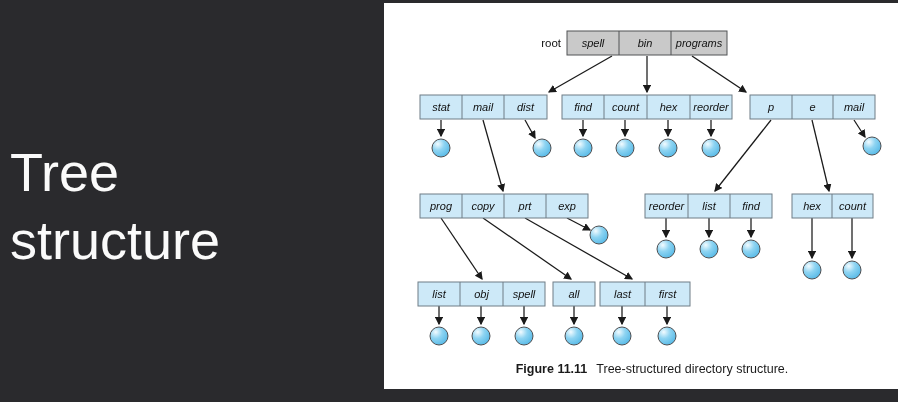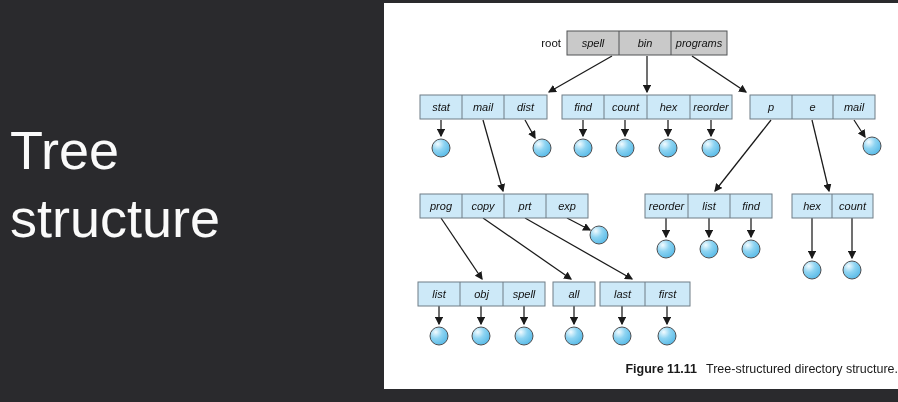--- a/index.html
+++ b/index.html
@@ -1,21 +1,21 @@
 <!DOCTYPE html>
 <html><head>
 <meta charset="utf-8">
 <style>
   html,body{margin:0;padding:0;background:#2a2a2d;}
   .stage{position:relative;width:898px;height:402px;background:#2a2a2d;overflow:hidden;
          font-family:"Liberation Sans",sans-serif;}
-  .title{position:absolute;left:10px;top:116px;color:#fafafa;font-size:54px;line-height:1.26;
+  .title{position:absolute;left:10px;top:138px;color:#fafafa;font-size:54px;line-height:1.26;
          font-weight:400;letter-spacing:0px;}
   .panel{position:absolute;left:384px;top:3px;width:514px;height:386px;background:#ffffff;}
-  .caption{position:absolute;left:0;right:0;top:359px;text-align:right;padding-left:22px;
+  .caption{position:absolute;left:0;right:0;top:359px;text-align:center;padding-left:22px;
            font-size:12.5px;color:#1a1a1a;}
   .cap-b{font-weight:bold;margin-right:9px;}
   svg text{font-family:"Liberation Sans",sans-serif;}
   .cell-label{font-style:italic;font-size:11px;fill:#111;}
   .root-label{font-size:11.5px;fill:#111;}
 </style>
 </head>
 <body>
 
 <div class="stage">

